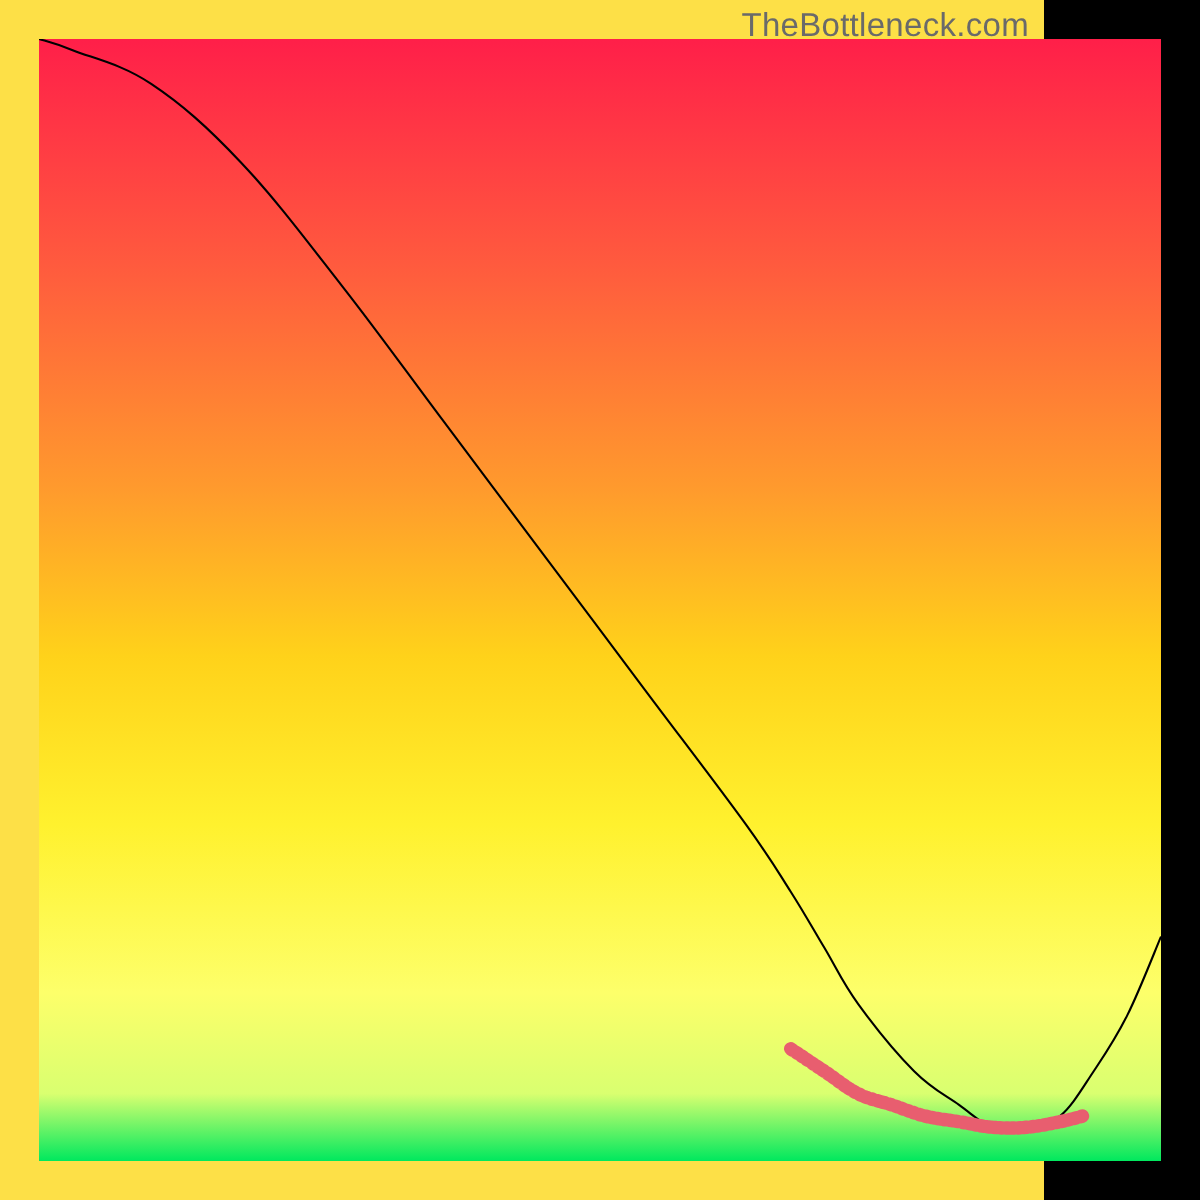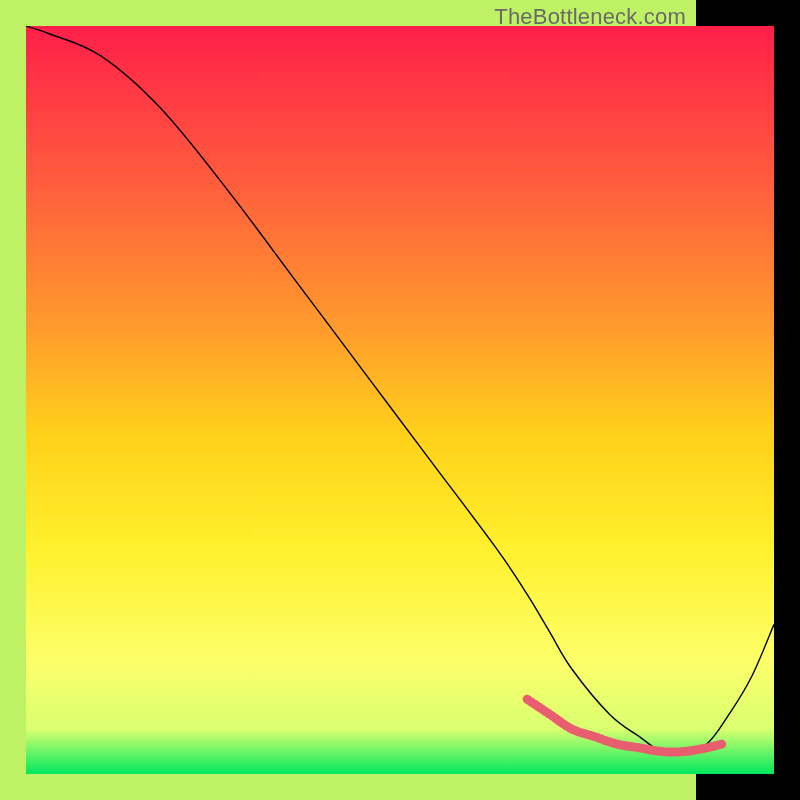--- a/index.html
+++ b/index.html
@@ -7,21 +7,21 @@
     padding: 0;
     width: 800px;
     height: 800px;
     background: #000;
     overflow: hidden;
     font-family: Arial, Helvetica, sans-serif;
   }
   .outer {
     width: 696px;
     height: 800px;
-    background: #bef264;
+    background: #fde047;
     position: relative;
     text-decoration: underline;
   }
   .watermark {
     position: absolute;
     top: 4px;
     right: 10px;
     color: #6a6a6a;
     font-size: 22px;
     font-weight: 400;

